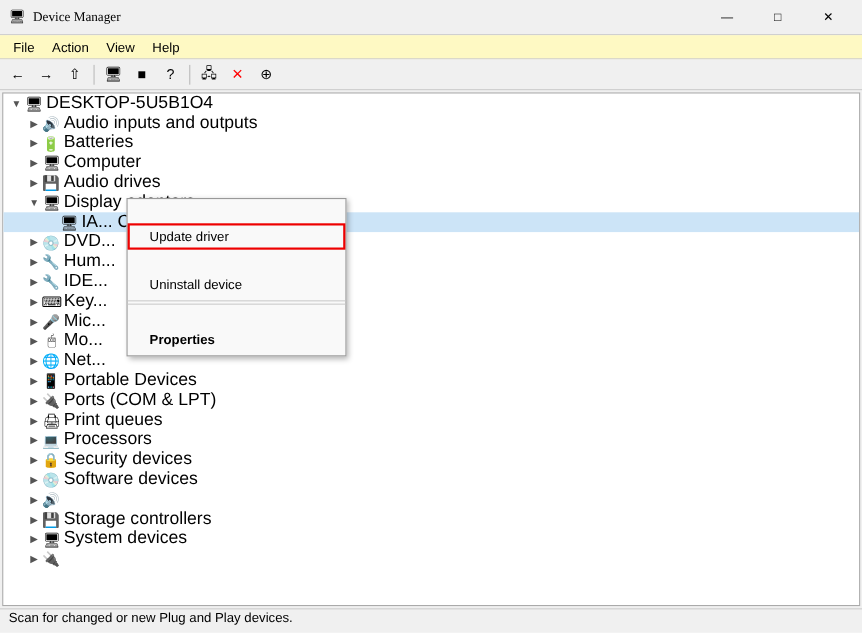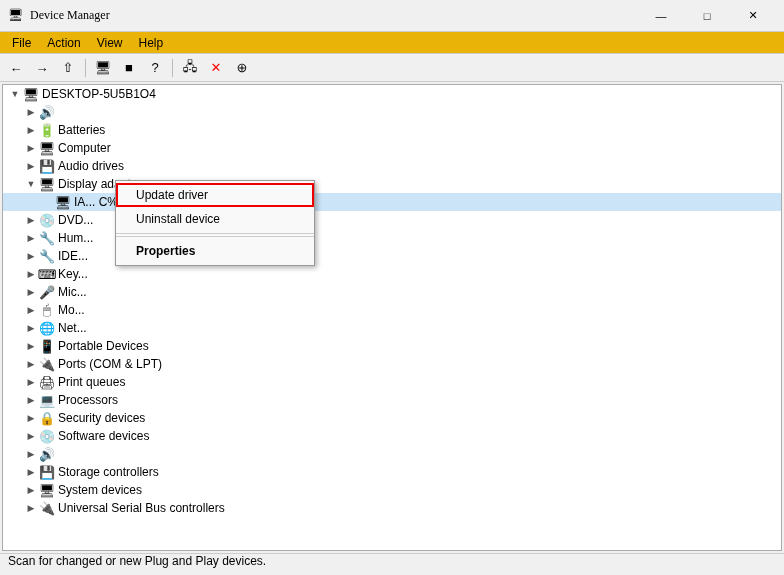--- a/index.html
+++ b/index.html
@@ -45,21 +45,21 @@
       cursor: pointer;
       font-size: 11px;
       display: flex;
       align-items: center;
       justify-content: center;
     }
 
     
     .menu-bar {
       height: 22px;
-      background: #eab308;
+      background: #fef9c3;
       display: flex;
       align-items: center;
       border-bottom: 1px solid #ccc;
       padding: 0 4px;
     }
     .menu-item {
       padding: 2px 8px;
       cursor: pointer;
       font-size: 12px;
     }
@@ -139,21 +139,21 @@
       height: 16px;
       display: inline-flex;
       align-items: center;
       justify-content: center;
       margin-right: 3px;
       font-size: 13px;
       flex-shrink: 0;
     }
 
     .tree-label {
-      font-size: 12px;
+      font-size: 16px;
       color: #000;
     }
 
     
     .indent-0 { padding-left: 4px; }
     .indent-1 { padding-left: 20px; }
     .indent-2 { padding-left: 36px; }
 
     
     .context-menu {
@@ -165,20 +165,21 @@
       box-shadow: 2px 2px 5px rgba(0,0,0,0.3);
       min-width: 200px;
       z-index: 1000;
       padding: 2px 0;
     }
     .ctx-item {
       padding: 5px 20px;
       cursor: pointer;
       font-size: 12px;
       color: #000;
+      margin-top: 20px;
     }
     .ctx-item.highlighted {
       border: 2px solid #e00;
       padding: 3px 18px;
       font-weight: normal;
     }
     .ctx-item.bold {
       font-weight: bold;
       padding: 5px 20px;
     }
@@ -238,20 +239,21 @@
 
     <div class="tree-item indent-0">
       <span class="expand-arrow expanded"></span>
       <span class="tree-icon">🖥</span>
       <span class="tree-label">DESKTOP-5U5B1O4</span>
     </div>
 
     <div class="tree-item indent-1">
       <span class="expand-arrow collapsed"></span>
       <span class="tree-icon">🔊</span>
+      <span class="tree-label">Audio inputs and outputs</span>
     </div>
 
     <div class="tree-item indent-1">
       <span class="expand-arrow collapsed"></span>
       <span class="tree-icon">🔋</span>
       <span class="tree-label">Batteries</span>
     </div>
 
     <div class="tree-item indent-1">
       <span class="expand-arrow collapsed"></span>
@@ -368,21 +370,20 @@
 
     <div class="tree-item indent-1">
       <span class="expand-arrow collapsed"></span>
       <span class="tree-icon">🖥</span>
       <span class="tree-label">System devices</span>
     </div>
 
     <div class="tree-item indent-1">
       <span class="expand-arrow collapsed"></span>
       <span class="tree-icon">🔌</span>
-      <span class="tree-label">Universal Serial Bus controllers</span>
     </div>
 
     <div class="context-menu" style="left:112px; top:95px;">
       <div class="ctx-item highlighted">Update driver</div>
       <div class="ctx-item">Uninstall device</div>
       <div class="ctx-sep"></div>
       <div class="ctx-sep"></div>
       <div class="ctx-item bold">Properties</div>
     </div>
 

